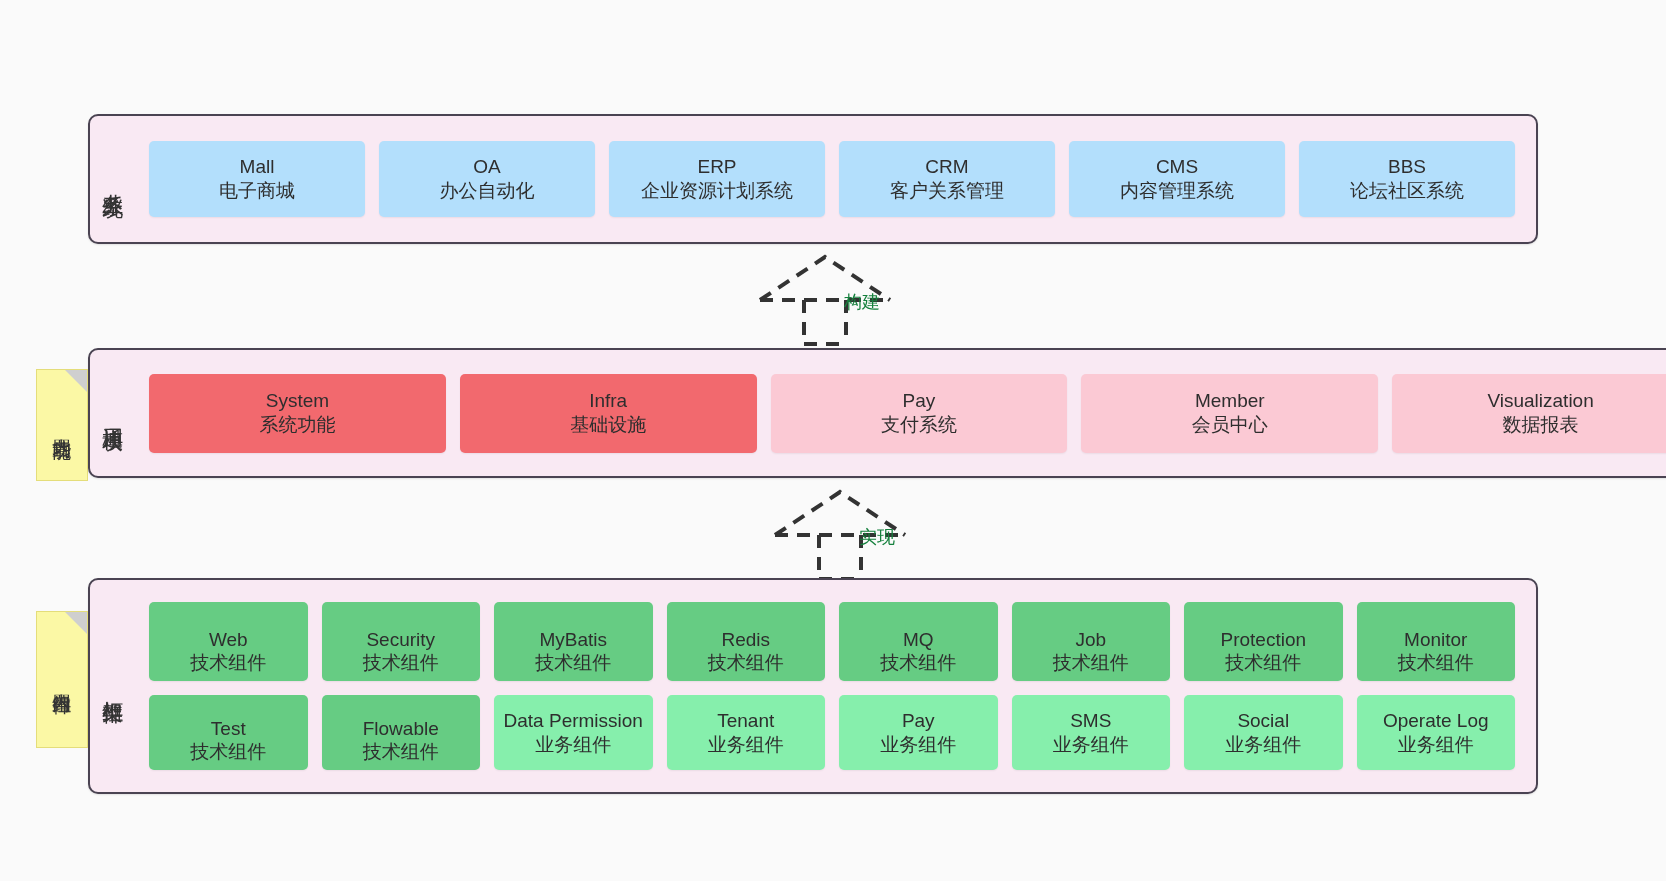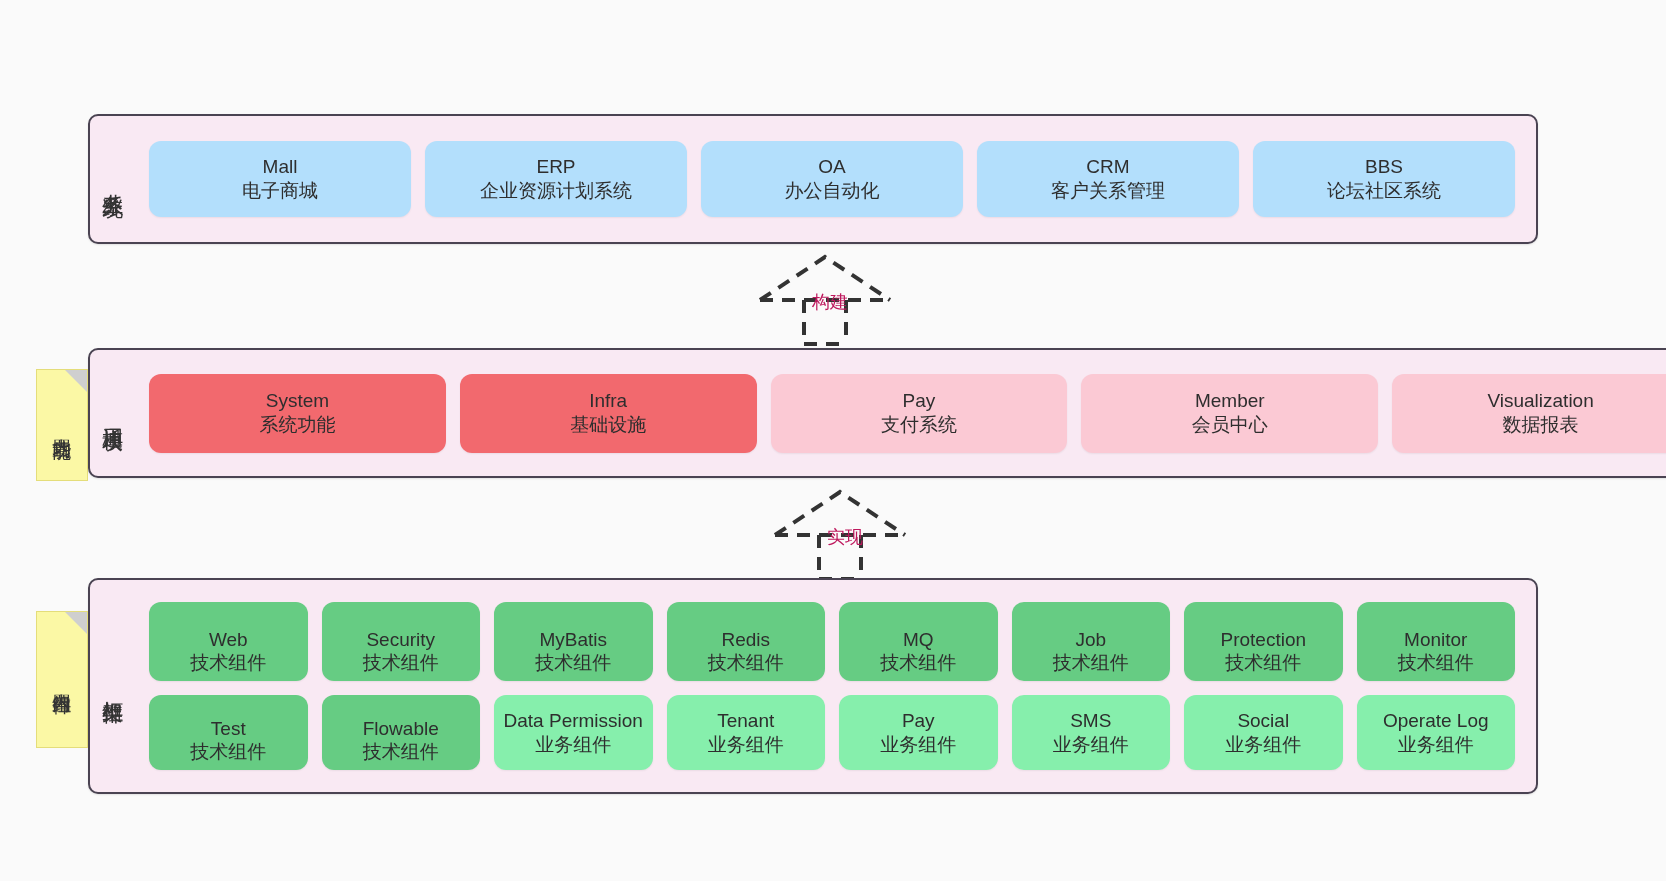--- a/index.html
+++ b/index.html
@@ -68,21 +68,21 @@
     display: flex;
     flex-direction: column;
     width: 100%;
     gap: 14px;
   }
 
   
   .node {
     flex: 1 1 0;
     margin: 0 7px;
-    border-radius: 12px;
+    border-radius: 5px;
     display: flex;
     flex-direction: column;
     align-items: center;
     justify-content: center;
     text-align: center;
     font-size: 19px;
     line-height: 1.24;
     color: #2e2e2e;
     padding: 6px 4px;
     box-sizing: border-box;
@@ -128,50 +128,55 @@
   }
 
   
   .connector {
     position: absolute;
     pointer-events: none;
   }
   .connector-label {
     position: absolute;
     font-size: 18px;
-    color: #be185d;
+    color: #15803d;
     background: transparent;
     white-space: nowrap;
     user-select: none;
+    margin-left: 32px;
   }
 </style>
 </head>
 <body>
 
 <div class="canvas">
 
   <div class="layer" style="left:88px; top:114px; width:1450px; height:130px;">
     <div class="layer-title">业务系统</div>
     <div class="layer-body">
       <div class="row" style="height:76px;">
         <div class="node blue">
           <span class="en">Mall</span>
           <span class="cn">电子商城</span>
         </div>
         <div class="node blue">
+          <span class="en">OA</span>
+          <span class="cn">办公自动化</span>
+        </div>
+        <div class="node blue">
           <span class="en">ERP</span>
           <span class="cn">企业资源计划系统</span>
         </div>
         <div class="node blue">
-          <span class="en">OA</span>
-          <span class="cn">办公自动化</span>
-        </div>
-        <div class="node blue">
           <span class="en">CRM</span>
           <span class="cn">客户关系管理</span>
+        </div>
+        <div class="node blue">
+          <span class="en">CMS</span>
+          <span class="cn">内容管理系统</span>
         </div>
         <div class="node blue">
           <span class="en">BBS</span>
           <span class="cn">论坛社区系统</span>
         </div>
       </div>
     </div>
   </div>
 
   <div class="connector" style="left:750px; top:252px; width:170px; height:95px;">

